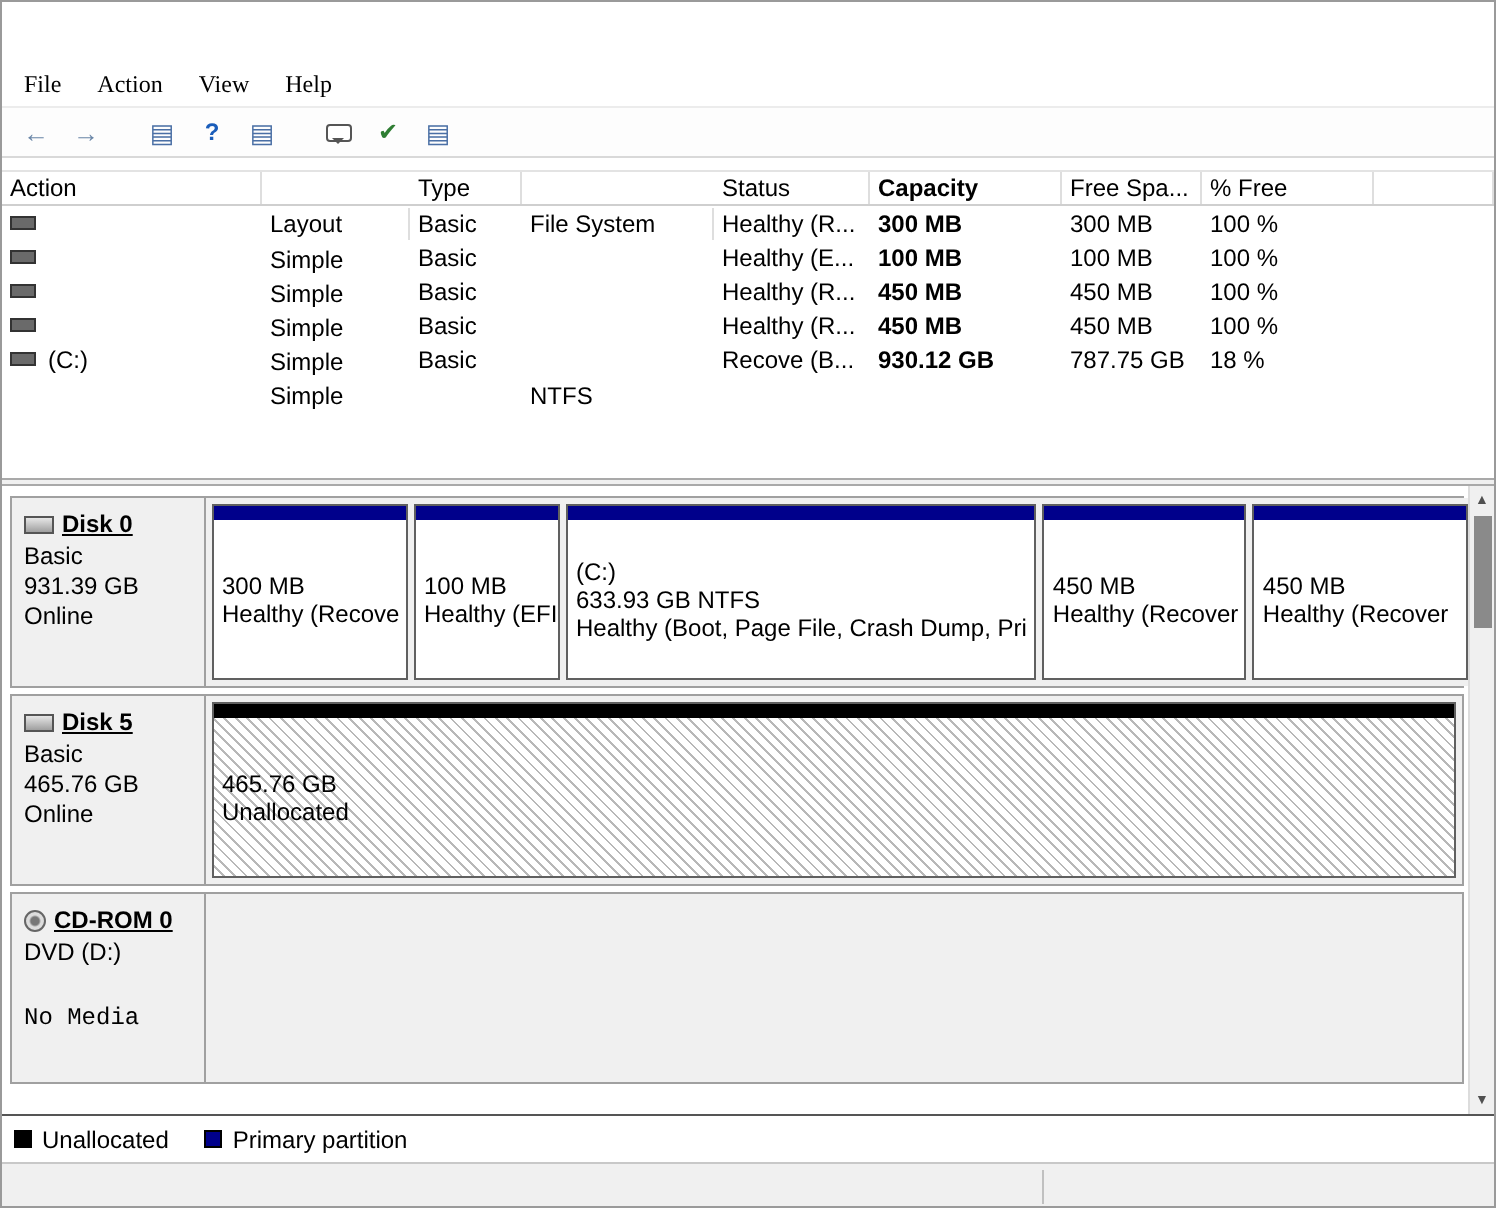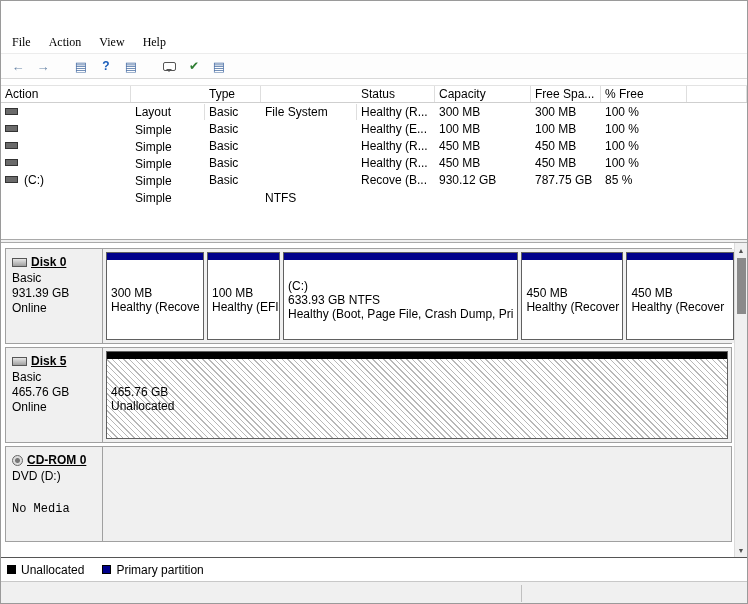--- a/index.html
+++ b/index.html
@@ -51,21 +51,21 @@
   .bubble { width: 13px; height: 9px; border: 1px solid #555; border-radius: 2px; position: relative; background:#fff; }
   .bubble:after { content:""; position:absolute; left:2px; bottom:-5px; border:3px solid transparent; border-top-color:#555; }
 
   
   .volume-section { position: absolute; top: 84px; left: 0; right: 0; height: 154px; background: #fff; }
   .vrow { display: flex; align-items: center; }
   .vhead { height: 18px; border-top: 1px solid #e3e3e3; border-bottom: 1px solid #cfcfcf; }
   .vcell { padding: 0 4px; overflow: hidden; white-space: nowrap; flex: none; }
   .vhead .vcell { border-right: 1px solid #dedede; height: 100%; display: flex; align-items: center; }
   .c0 { width: 130px; } .c1 { width: 74px; margin-top: 36px; } .c2 { width: 56px; } .c3 { width: 96px; margin-top: 36px; }
-  .c4 { width: 78px; } .c5 { width: 96px; } .c6 { width: 70px; } .c7 { width: 86px; }
+  .c4 { width: 78px; } .c5 { width: 96px; font-weight: bold; } .c6 { width: 70px; } .c7 { width: 86px; }
   .cf { flex: 1 1 auto; }
   .vbody .vrow { height: 17px; }
   .vol-icon { display: inline-block; width: 13px; height: 7px; background: #6a6a6a; border: 1px solid #333; margin-right: 6px; vertical-align: middle; }
   .vol-cell-inner { display: flex; align-items: center; }
 
   
   .splitter { position: absolute; top: 238px; left: 0; right: 0; height: 4px; background: #f0f0f0; border-top: 1px solid #a9a9a9; border-bottom: 1px solid #a9a9a9; }
 
   
   .disk-section { position: absolute; top: 242px; left: 0; right: 0; height: 314px; background: #fff; padding: 5px 0 0 4px; }
@@ -235,21 +235,21 @@
             <span class="vol-icon"></span>
             <span>(C:)</span>
           </span>
         </div>
       <div class="vcell c1">Simple</div>
       <div class="vcell c2">Basic</div>
       <div class="vcell c3">NTFS</div>
       <div class="vcell c4">Recove (B...</div>
       <div class="vcell c5">930.12 GB</div>
       <div class="vcell c6">787.75 GB</div>
-      <div class="vcell c7">85 %</div>
+      <div class="vcell c7">18 %</div>
     </div>
   </div>
 </div>
 
 <div class="splitter"></div>
 
 <div class="disk-section">
 
   <div class="disk-row">
     <div class="disk-panel">

